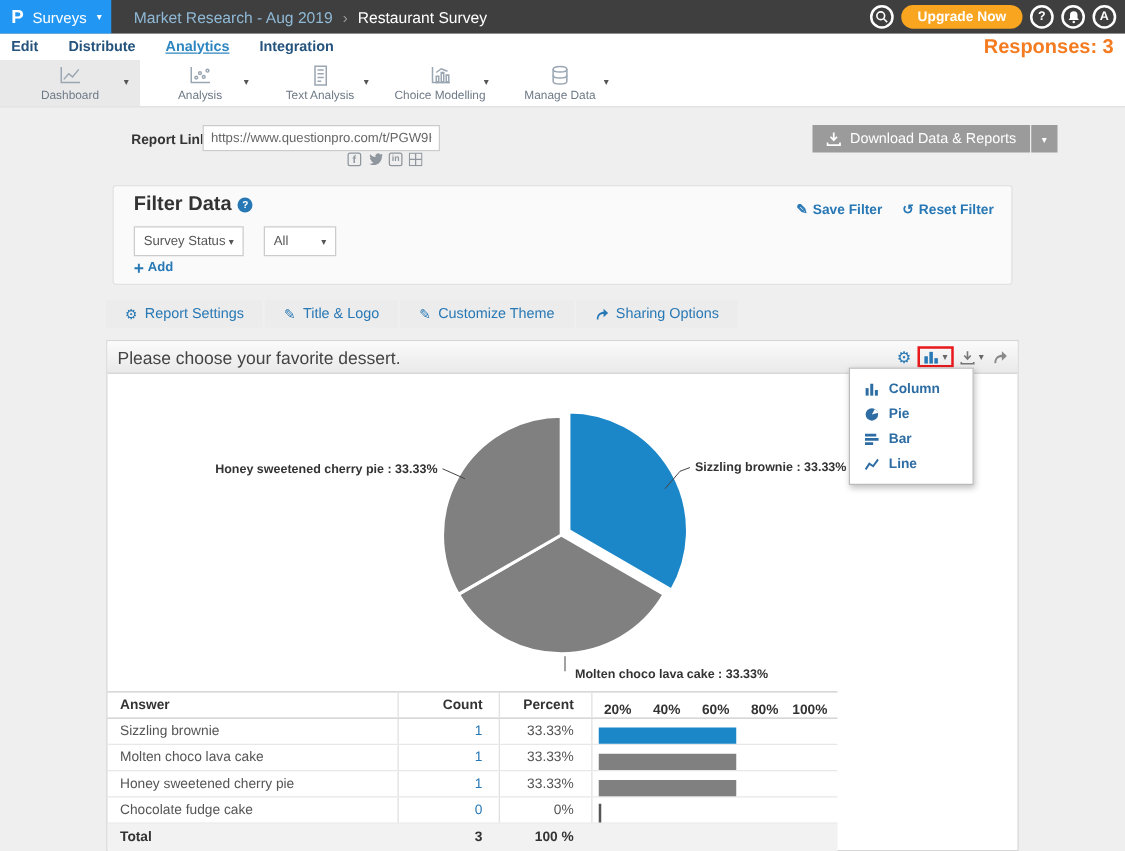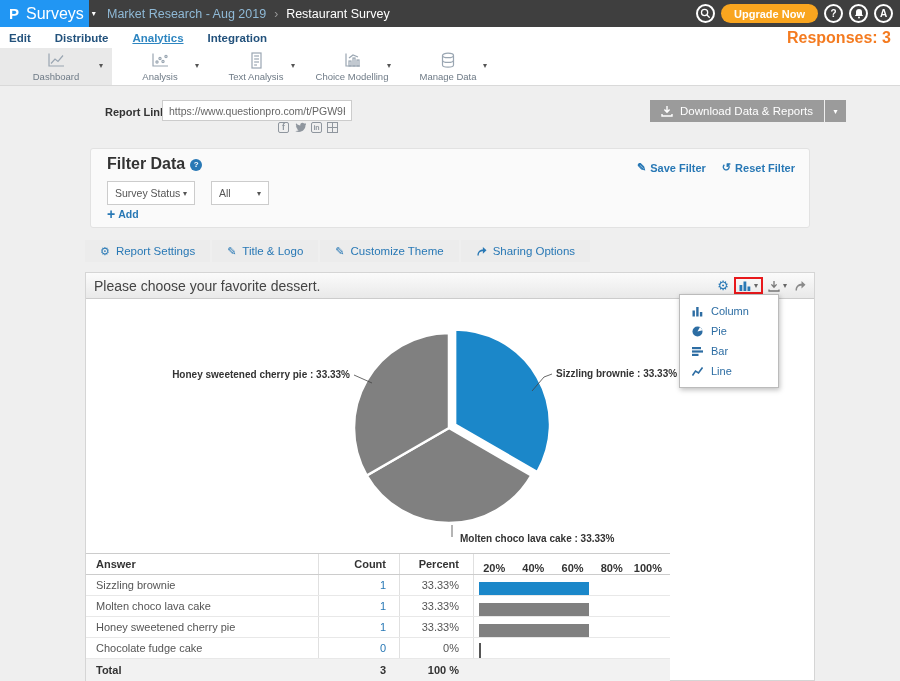--- a/index.html
+++ b/index.html
@@ -5,21 +5,21 @@
 <style>
   * { margin:0; padding:0; box-sizing:border-box; }
   html,body { background:#fff; }
   body { font-family:"Liberation Sans", sans-serif; }
   #page { position:relative; width:900px; height:681px; background:#efefef; overflow:hidden; }
 
   
   .topbar { position:absolute; top:0; left:0; width:900px; height:27px; background:#3f3f3f; display:flex; align-items:center; }
   .logo-box { width:89px; height:27px; background:#2196f3; display:flex; align-items:center; gap:7px; padding:0 9px; cursor:pointer; }
   .logo-p { color:#fff; font-weight:bold; font-size:15px; line-height:1; }
-  .product { color:#fff; font-size:16px; }
+  .product { color:#fff; font-size:12px; }
   .w-caret { color:#fff; font-size:8px; margin-left:1px; }
   .breadcrumb { margin-left:18px; font-size:12.5px; display:flex; align-items:center; }
   .bc-project { color:#8fb9d6; cursor:pointer; }
   .bc-sep { color:#9a9a9a; margin:0 8px; font-size:12px; }
   .bc-survey { color:#fff; }
   .topbar-right { margin-left:auto; display:flex; align-items:center; gap:6px; padding-right:7px; }
   .circle-btn { width:19px; height:19px; border:2px solid #fff; border-radius:50%; display:flex; align-items:center; justify-content:center; color:#fff; font-size:10px; font-weight:bold; background:transparent; cursor:pointer; }
   .upgrade-btn { background:#f9a51f; color:#fff; font-size:11px; font-weight:bold; border:none; border-radius:10px; height:19px; padding:0 13px; cursor:pointer; }
 
   
@@ -70,21 +70,21 @@
   
   .chart-panel { position:absolute; left:85px; top:272px; width:730px; height:409px; background:#fff; border:1px solid #d5d5d5; }
   .chart-header { height:26px; background:linear-gradient(#fbfbfb,#e9e9e9); border-bottom:1px solid #ccc; display:flex; align-items:center; padding:0 8px; }
   .chart-title { font-size:14px; color:#444; }
   .chart-actions { margin-left:auto; display:flex; align-items:center; gap:7px; }
   .action-gear { color:#2878b5; font-size:13px; cursor:pointer; }
   .chart-type-btn { display:flex; align-items:center; gap:3px; outline:2px solid #e8191c; padding:1px 3px; cursor:pointer; background:transparent; border:none; }
   .action-caret { font-size:8px; color:#666; }
   .icon-btn { display:flex; align-items:center; gap:3px; background:transparent; border:none; cursor:pointer; }
 
-  .chart-menu { position:absolute; left:593px; top:21px; width:100px; background:#fff; border:1px solid #bbb; box-shadow:1px 2px 5px rgba(0,0,0,.25); z-index:6; padding:6px 0; }
+  .chart-menu { position:absolute; left:593px; top:21px; width:100px; background:#fff; border:1px solid #bbb; box-shadow:1px 2px 5px rgba(0,0,0,.25); z-index:6; padding:6px 0;font-weight:bold; }
   .menu-item { display:flex; align-items:center; gap:8px; padding:4px 12px; font-size:11px; color:#2d6da3; cursor:pointer; }
 
   .pie-wrap { position:absolute; left:0; top:28px; width:728px; height:252px; }
   .pie-label { font-size:10px; font-weight:bold; fill:#333; font-family:"Liberation Sans",sans-serif; }
   .leader { fill:none; stroke:#444; stroke-width:0.8; }
 
   
   .result-table { position:absolute; left:0; top:280px; width:584px; font-size:11px; }
   .trow, .thead, .total-row { display:flex; align-items:stretch; }
   .thead { height:22px; border-top:1px solid #ccc; border-bottom:1px solid #ccc; font-weight:bold; color:#333; }

